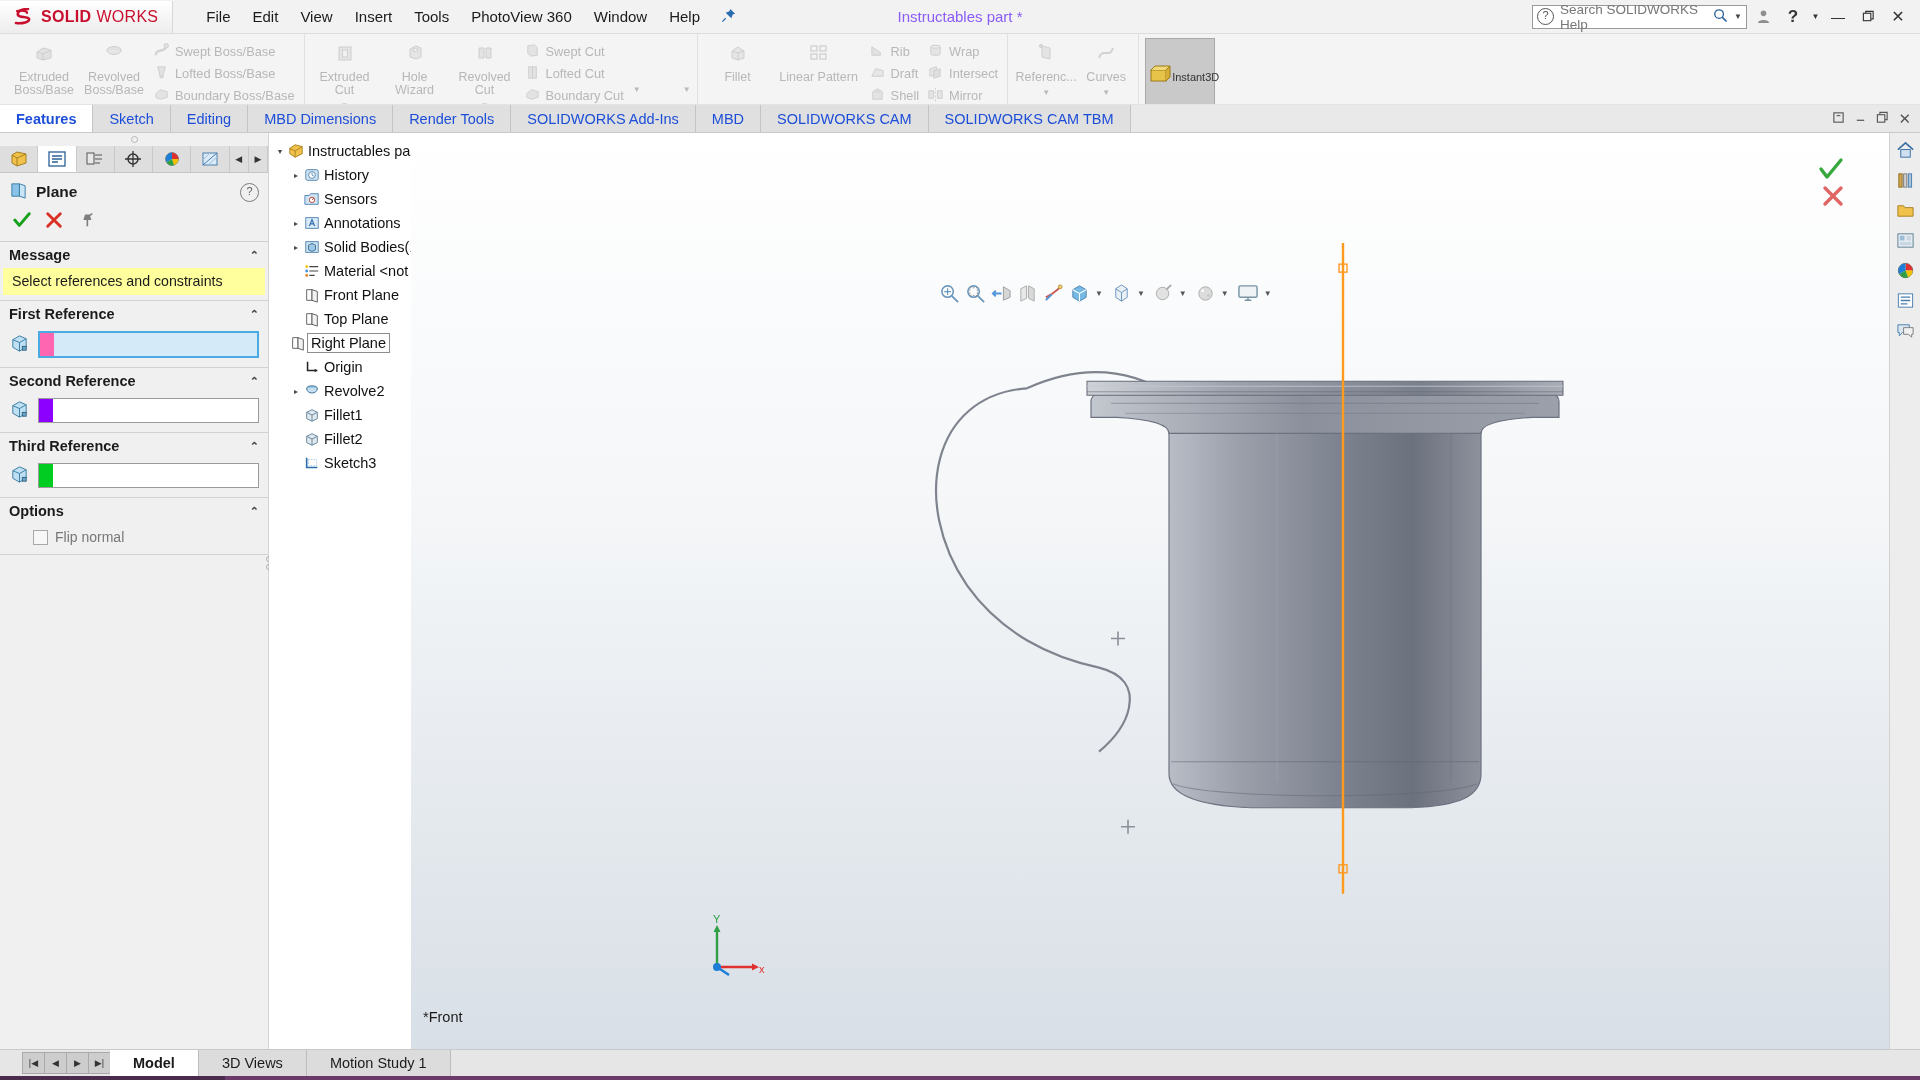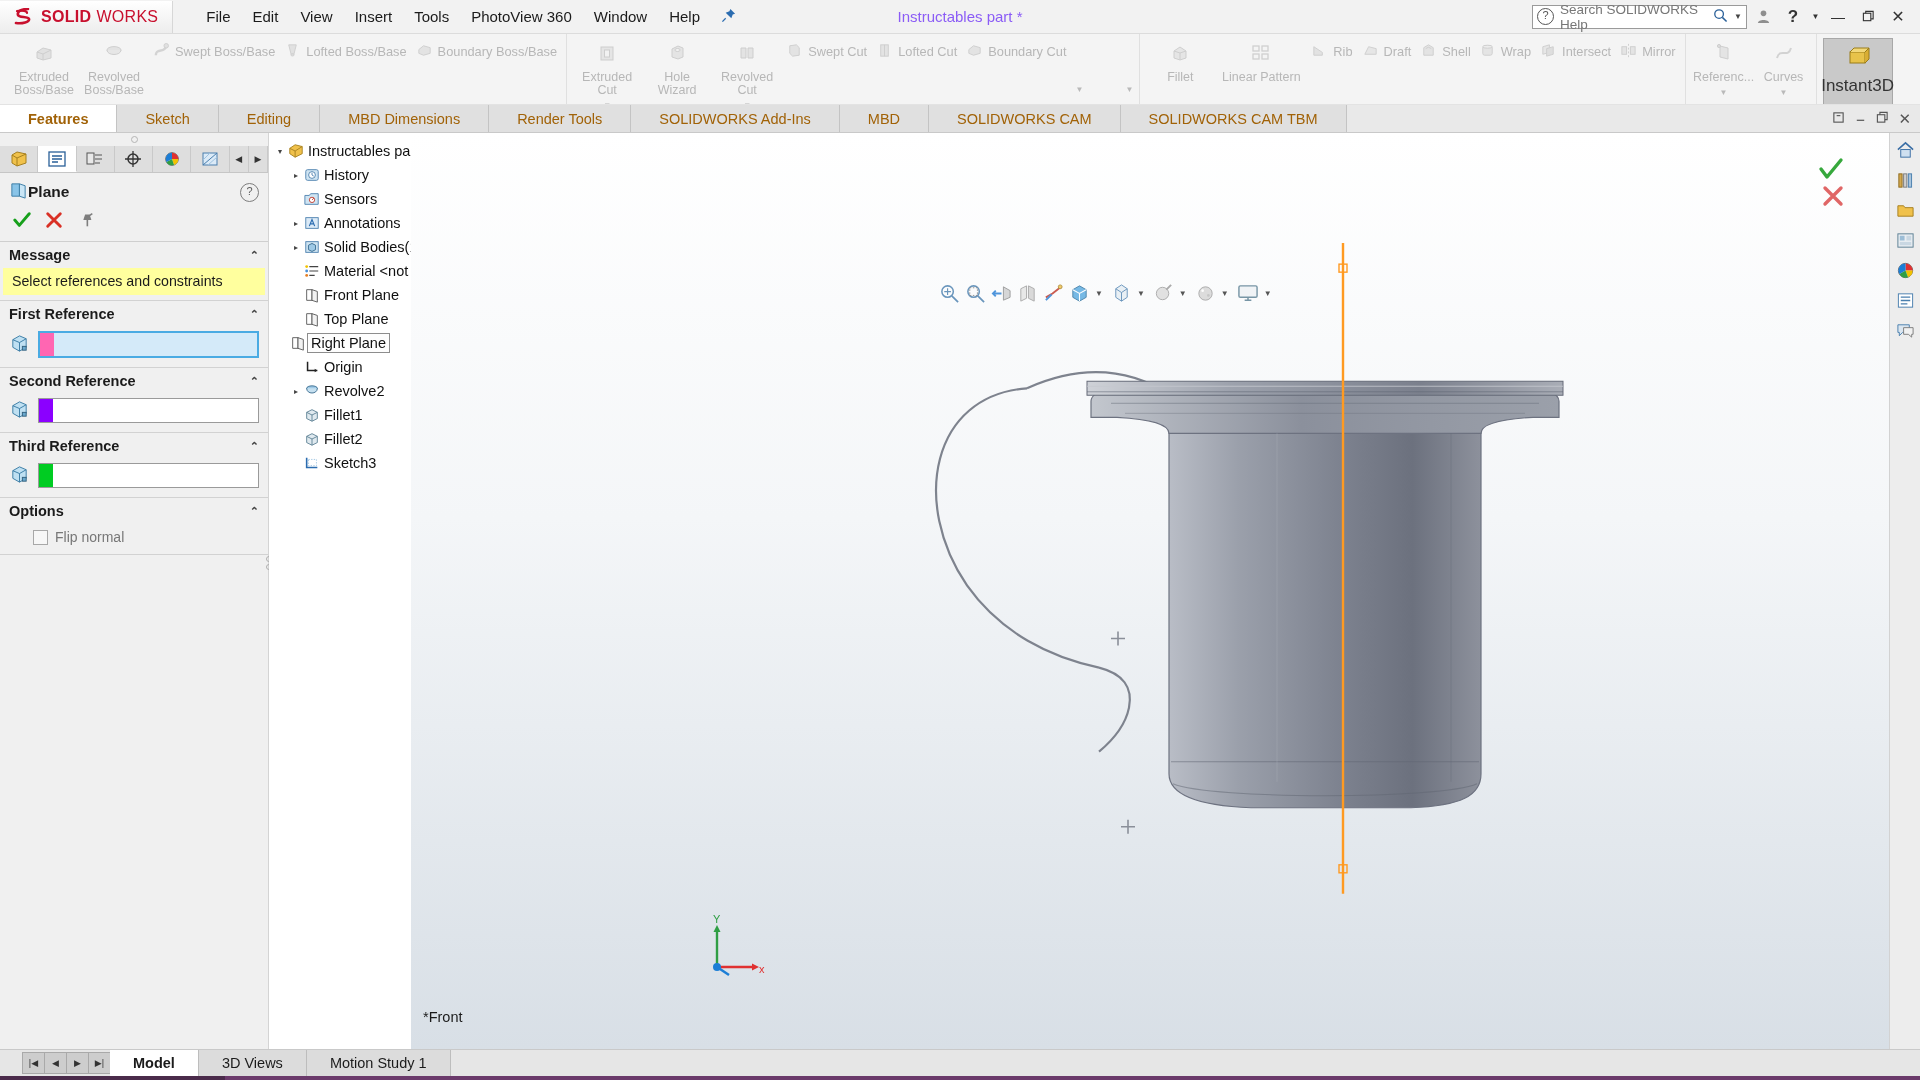--- a/index.html
+++ b/index.html
@@ -36,51 +36,51 @@
           color:#333;font-size:14px;}
 
   
   .ribbon{height:70px;background:#f4f4f4;border-bottom:1px solid #e3e3e3;display:flex;
           align-items:stretch;flex:none;padding-left:4px;overflow:hidden;}
   .rgroup{display:flex;align-items:flex-start;padding:3px 6px 0 6px;border-right:1px solid #e0e0e0;gap:2px;}
   .rgroup:last-child{border-right:none;}
   .bigbtn{display:flex;flex-direction:column;align-items:center;width:68px;padding-top:4px;
           color:#b7b7b7;font-size:12.5px;line-height:13px;text-align:center;}
   .bigbtn .ic{margin-bottom:3px;opacity:.42;}
-  .stack{display:flex;flex-direction:row;justify-content:flex-start;padding-top:5px;gap:3px;}
+  .stack{display:flex;flex-direction:column;justify-content:flex-start;padding-top:5px;gap:3px;}
   .smallbtn{display:flex;align-items:center;gap:5px;color:#b7b7b7;font-size:12.8px;height:19px;
             padding:0 3px;white-space:nowrap;}
   .smallbtn .ic{opacity:.42;flex:none;}
   .ddarrow{color:#b9b9b9;font-size:8px;text-align:center;margin-top:2px;}
-  .instant3d{display:flex;flex-direction:column;align-items:center;width:68px;padding-top:6px;
-             background:#c9c9c9;border:1px solid #a8a8a8;color:#333;font-size:17px;height:64px;}
+  .instant3d{display:flex;flex-direction:row;align-items:center;width:68px;padding-top:6px;
+             background:#c9c9c9;border:1px solid #a8a8a8;color:#333;font-size:11px;height:64px;}
 
   
   .cmdtabs{height:27px;background:#e9e9e9;border-bottom:1px solid #c9c9c9;display:flex;
            align-items:stretch;flex:none;position:relative;}
-  .ctab{display:flex;align-items:center;padding:0 28px;font-size:14.5px;color:#a16207;
+  .ctab{display:flex;align-items:center;padding:0 16px;font-size:14.5px;color:#1d4ed8;
         border-right:1px solid #c4c4c4;background:#e0e0e0;cursor:default;}
   .ctab.active{background:#fff;font-weight:bold;border-right:1px solid #c4c4c4;}
   .cmdtabs .right{margin-left:auto;display:flex;align-items:center;gap:9px;padding-right:9px;color:#555;font-size:13px;}
 
   
   .bodyrow{flex:1;display:flex;min-height:0;position:relative;}
 
   
   .leftpanel{width:268px;background:#f0f0f0;display:flex;flex-direction:column;flex:none;
              border-right:1px solid #d4d4d4;position:relative;}
   .pm-grip{height:13px;display:flex;align-items:center;justify-content:center;}
   .pm-grip .dot{width:5px;height:5px;border:1px solid #b4b4b4;border-radius:50%;}
   .pm-tabs{display:flex;height:26px;background:#e6e6e6;border-bottom:1px solid #c6c6c6;}
   .pm-tab{width:41px;display:flex;align-items:center;justify-content:center;
           border-right:1px solid #c9c9c9;background:#dedede;}
   .pm-tab.active{background:#fff;border-bottom:1px solid #fff;}
   .pm-arrow{width:20px;display:flex;align-items:center;justify-content:center;background:#dedede;
             border-right:1px solid #c9c9c9;font-size:9px;color:#333;}
-  .pm-head{display:flex;align-items:center;padding:8px 9px 6px 9px;}
+  .pm-head{display:flex;align-items:center;gap:8px;padding:8px 9px 6px 9px;}
   .pm-head .ttl{font-weight:bold;font-size:15.5px;}
   .pm-help{margin-left:auto;width:17px;height:17px;border:1.4px solid #7d7d7d;border-radius:50%;
            color:#5e5e5e;font-size:11px;text-align:center;line-height:15px;}
   .pm-actions{display:flex;align-items:center;gap:14px;padding:2px 13px 7px 13px;
               border-bottom:1px solid #cfcfcf;}
   .pm-actions span{font-size:17px;}
   .sect{border-bottom:1px solid #d2d2d2;}
   .sect-hd{display:flex;align-items:center;padding:5px 9px;font-weight:bold;font-size:14.5px;color:#1b1b1b;}
   .sect-hd .chev{margin-left:auto;font-size:11px;color:#444;}
   .msg{background:#ffff9e;padding:5px 9px 6px 9px;font-size:14.2px;margin:0 3px 5px 3px;}

